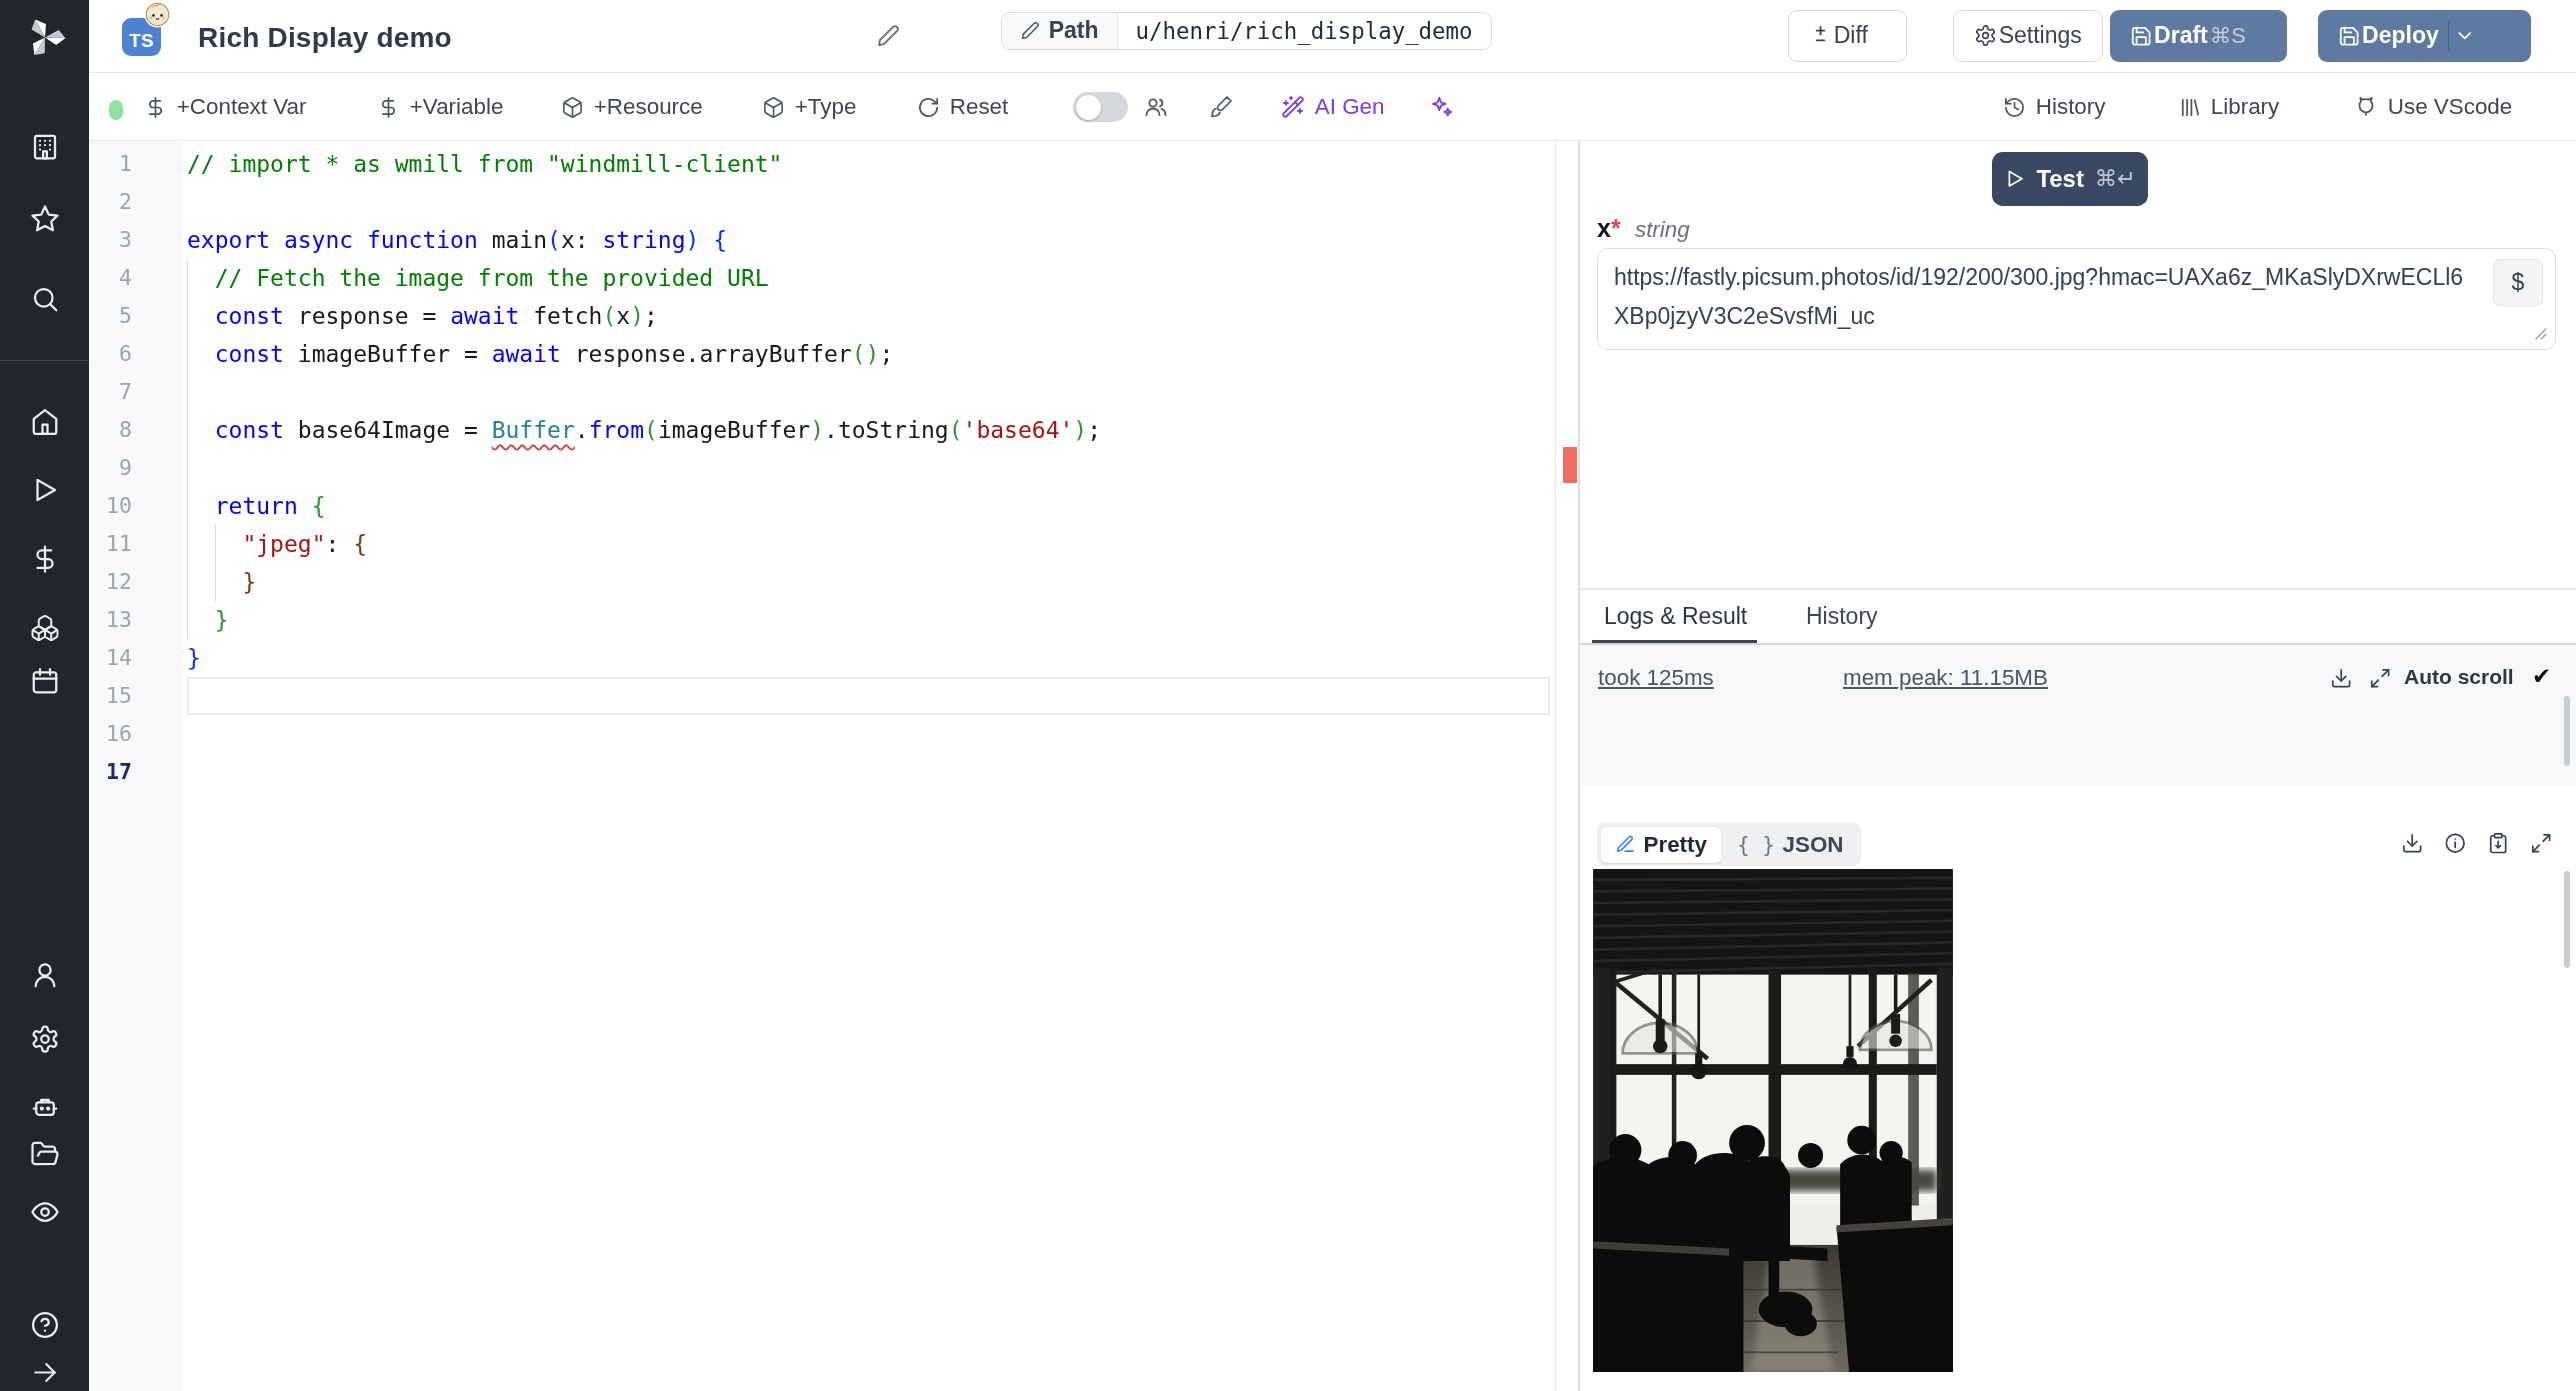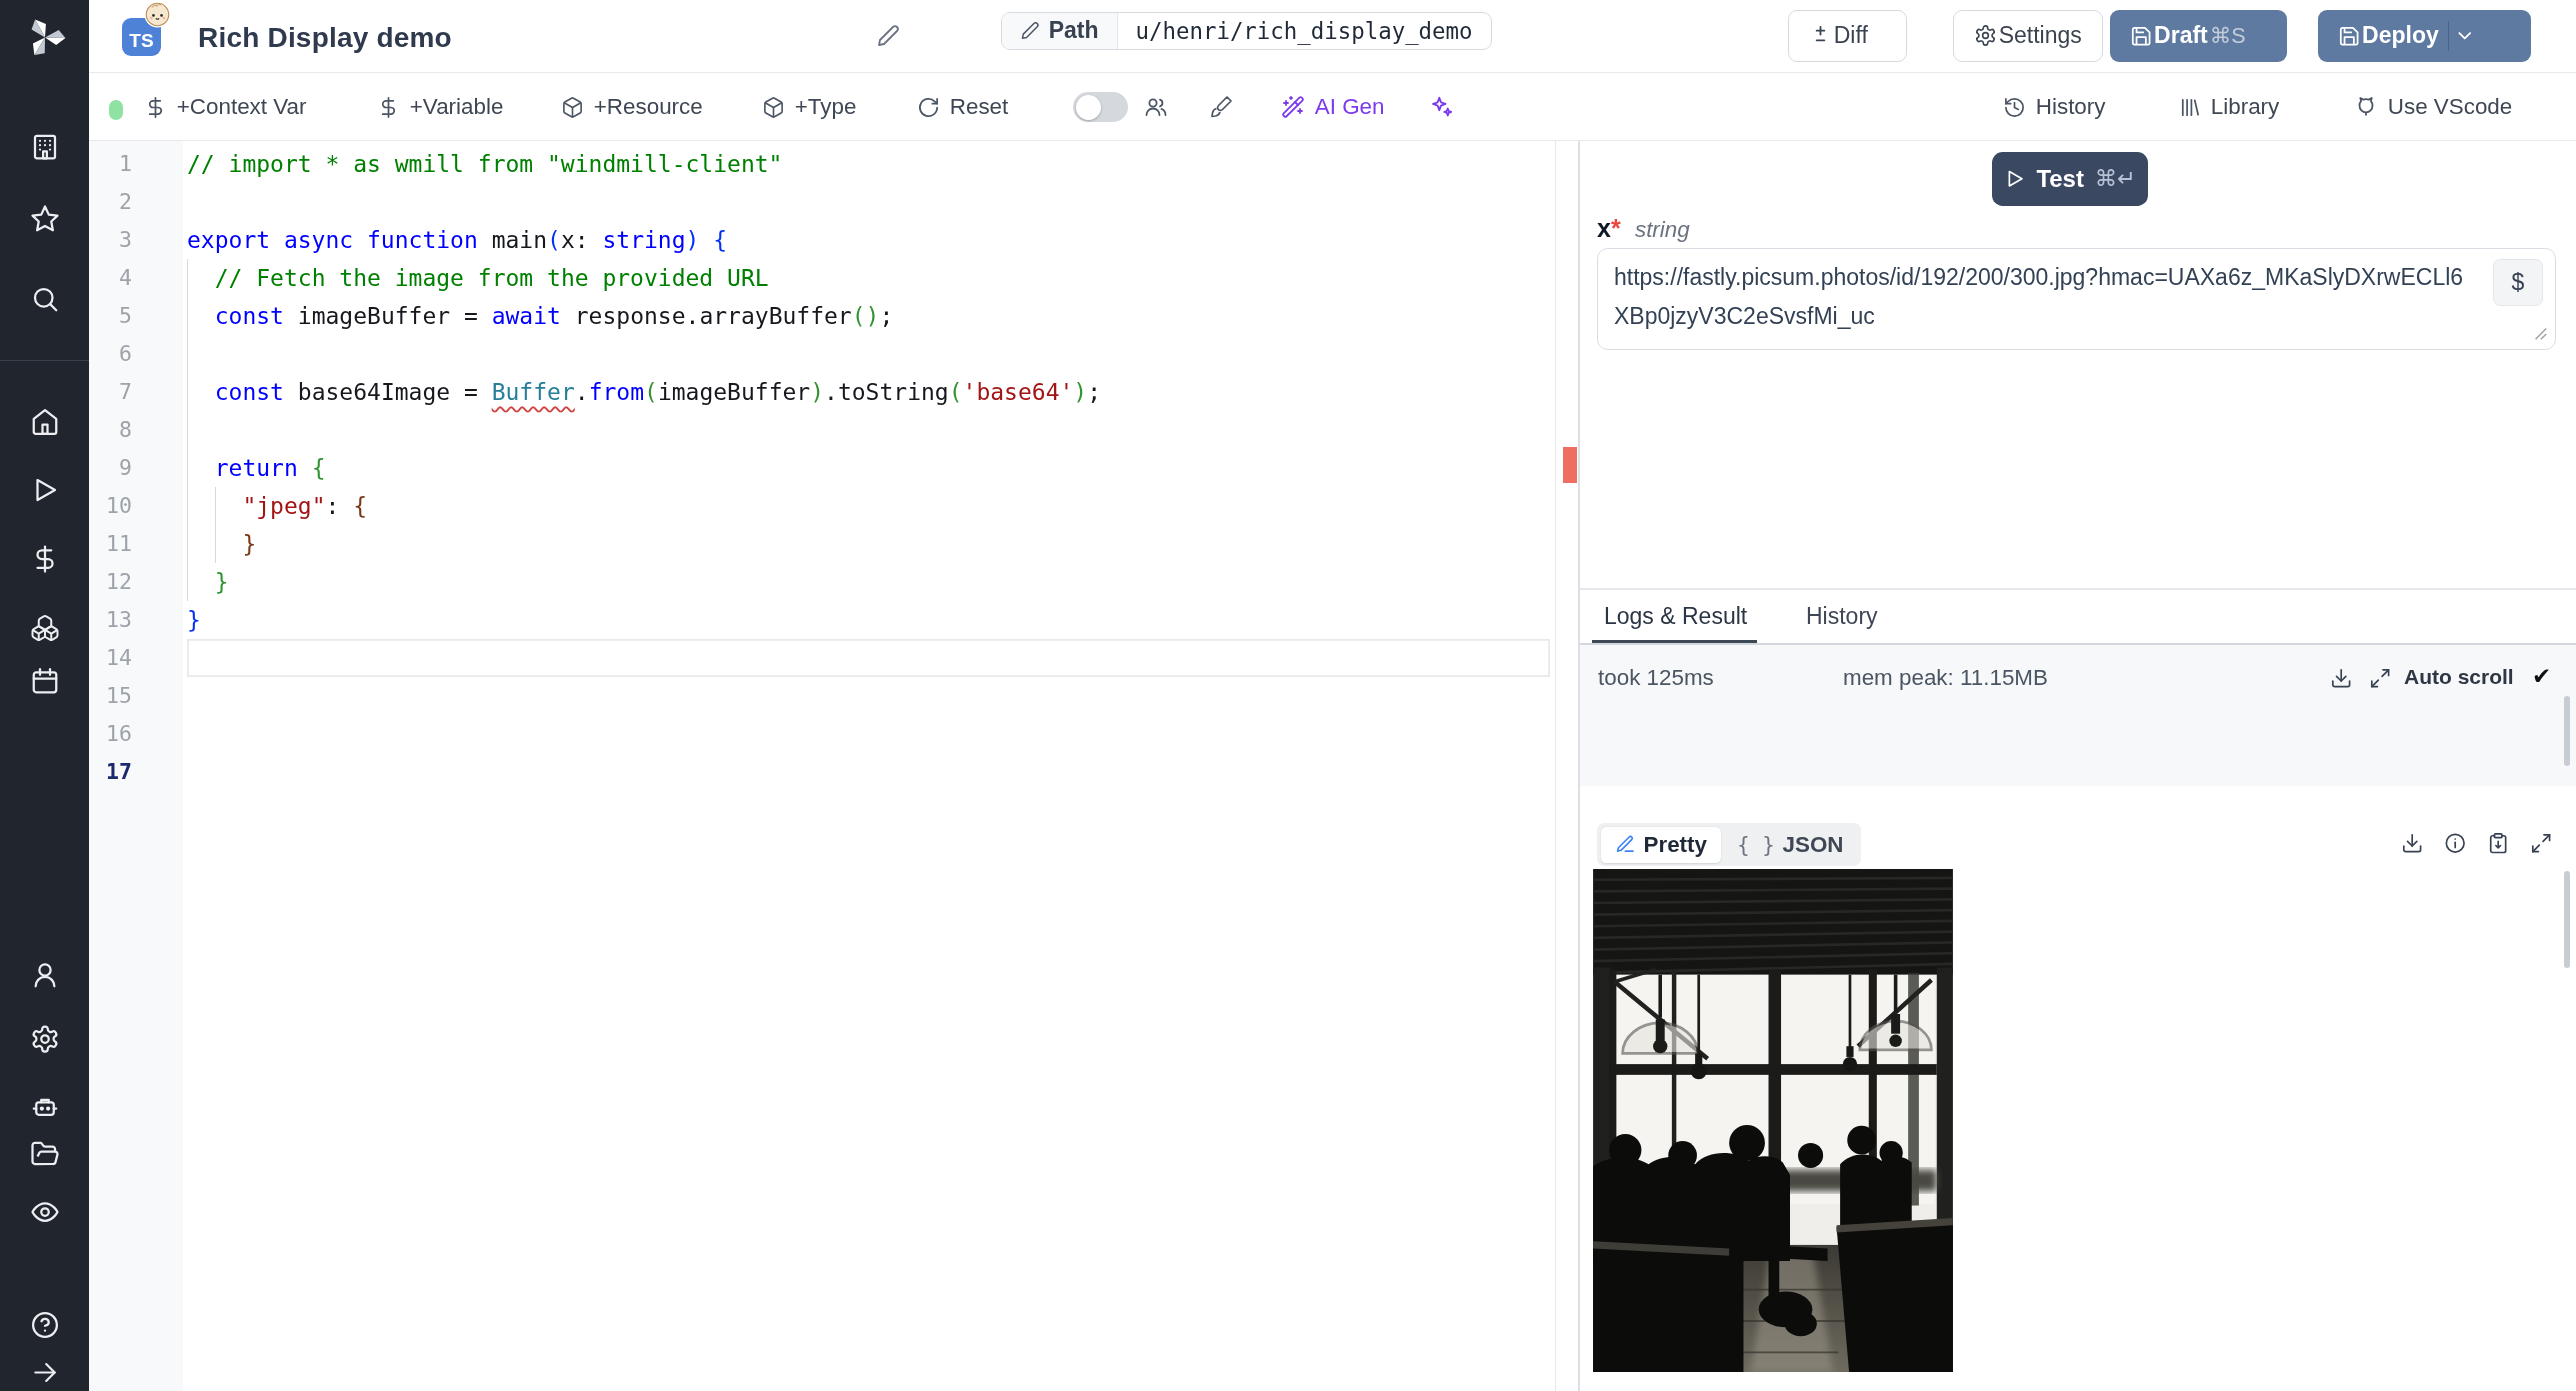--- a/index.html
+++ b/index.html
@@ -79,21 +79,21 @@
     border:0.9px solid #e4e6ea; border-radius:7.2px; display:flex; align-items:center; justify-content:center;
     font-size:23px; color:#374151; }
   #resize-handle { position:absolute; left:952px; top:184px; color:#9aa0a6; }
   #rp-divider { position:absolute; left:0; top:447px; width:996px; height:1.8px; background:#e5e8ec; }
   .rp-tab { position:absolute; top:462px; font-size:23px; }
   #tab-logs { left:24px; color:#2b3442; font-weight:500; }
   #tab-history { left:226px; color:#3f4754; }
   #tab-underline { position:absolute; left:11.6px; top:499px; width:165px; height:3.6px; background:#3d4857; }
   #tabbar-border { position:absolute; left:0; top:502px; width:996px; height:1.8px; background:#d4d8dd; }
   #logs-zone { position:absolute; left:0; top:504px; width:996px; height:141px; background:#f6f8f9; }
-  #logs-zone .stat { position:absolute; top:19.7px; font-size:22.4px; color:#4b5563; }
+  #logs-zone .stat { position:absolute; top:19.7px; font-size:22.4px; color:#4b5563;text-decoration:underline; }
   #took-stat { left:18px; } #mem-stat { left:263px; }
   #autoscroll-label { position:absolute; left:824px; top:19.7px; font-size:21px; color:#2f3744;font-weight:bold; }
   #autoscroll-check { position:absolute; left:952px; top:18px; font-size:23px; color:#111; }
   .zone-icon { position:absolute; top:21.5px; color:#374151; }
   #log-text { position:absolute; left:16px; top:63px; width:966px; font-family:"DejaVu Sans Mono", monospace;
     font-size:21px; line-height:33px; color:#3b4350; word-break:break-all; }
   .scroll-thumb { position:absolute; width:6.3px; border-radius:3.6px; background:#c8cdd3; }
   #result-toolbar { position:absolute; left:17px; top:682px; height:43px; background:#eef0f2; border-radius:7.2px;
     display:flex; align-items:center; padding:3.6px; gap:1.8px; }
   .seg { display:flex; align-items:center; gap:8px; padding:0 14.3px; height:36px; border-radius:5.4px;
@@ -414,20 +414,21 @@
       <div class="ln">14</div>
       <div class="ln">15</div>
       <div class="ln">16</div>
       <div class="ln ln-active">17</div>
     </div>
   <div id="code-lines">
       <div class="cl"><span class="tok-c">// import * as wmill from "windmill-client"</span></div>
       <div class="cl"></div>
       <div class="cl"><span class="tok-k">export async function </span><span class="tok-p">main</span><span class="tok-b1">(</span><span class="tok-p">x: </span><span class="tok-k">string</span><span class="tok-b1">)</span><span class="tok-p"> </span><span class="tok-b1">{</span></div>
       <div class="cl"><span class="guide" style="left: 0ch;"></span><span class="tok-p">  </span><span class="tok-c">// Fetch the image from the provided URL</span></div>
+      <div class="cl"><span class="guide" style="left: 0ch;"></span><span class="tok-p">  </span><span class="tok-k">const</span><span class="tok-p"> response = </span><span class="tok-k">await</span><span class="tok-p"> fetch</span><span class="tok-b2">(</span><span class="tok-p">x</span><span class="tok-b2">)</span><span class="tok-p">;</span></div>
       <div class="cl"><span class="guide" style="left: 0ch;"></span><span class="tok-p">  </span><span class="tok-k">const</span><span class="tok-p"> imageBuffer = </span><span class="tok-k">await</span><span class="tok-p"> response.arrayBuffer</span><span class="tok-b2">()</span><span class="tok-p">;</span></div>
       <div class="cl"><span class="guide" style="left: 0ch;"></span></div>
       <div class="cl"><span class="guide" style="left: 0ch;"></span><span class="tok-p">  </span><span class="tok-k">const</span><span class="tok-p"> base64Image = </span><span class="tok-terr">Buffer</span><span class="tok-p">.</span><span class="tok-k">from</span><span class="tok-b2">(</span><span class="tok-p">imageBuffer</span><span class="tok-b2">)</span><span class="tok-p">.toString</span><span class="tok-b2">(</span><span class="tok-s">'base64'</span><span class="tok-b2">)</span><span class="tok-p">;</span></div>
       <div class="cl"><span class="guide" style="left: 0ch;"></span></div>
       <div class="cl"><span class="guide" style="left: 0ch;"></span><span class="tok-p">  </span><span class="tok-k">return</span><span class="tok-p"> </span><span class="tok-b2">{</span></div>
       <div class="cl"><span class="guide" style="left: 0ch;"></span><span class="guide" style="left: 2ch;"></span><span class="tok-p">    </span><span class="tok-s">"jpeg"</span><span class="tok-p">: </span><span class="tok-b3">{</span></div>
       <div class="cl"><span class="guide" style="left: 0ch;"></span><span class="guide" style="left: 2ch;"></span><span class="tok-p">    </span><span class="tok-b3">}</span></div>
       <div class="cl"><span class="guide" style="left: 0ch;"></span><span class="tok-p">  </span><span class="tok-b2">}</span></div>
       <div class="cl"><span class="tok-b1">}</span></div>
       <div class="cl cl-active"></div>

